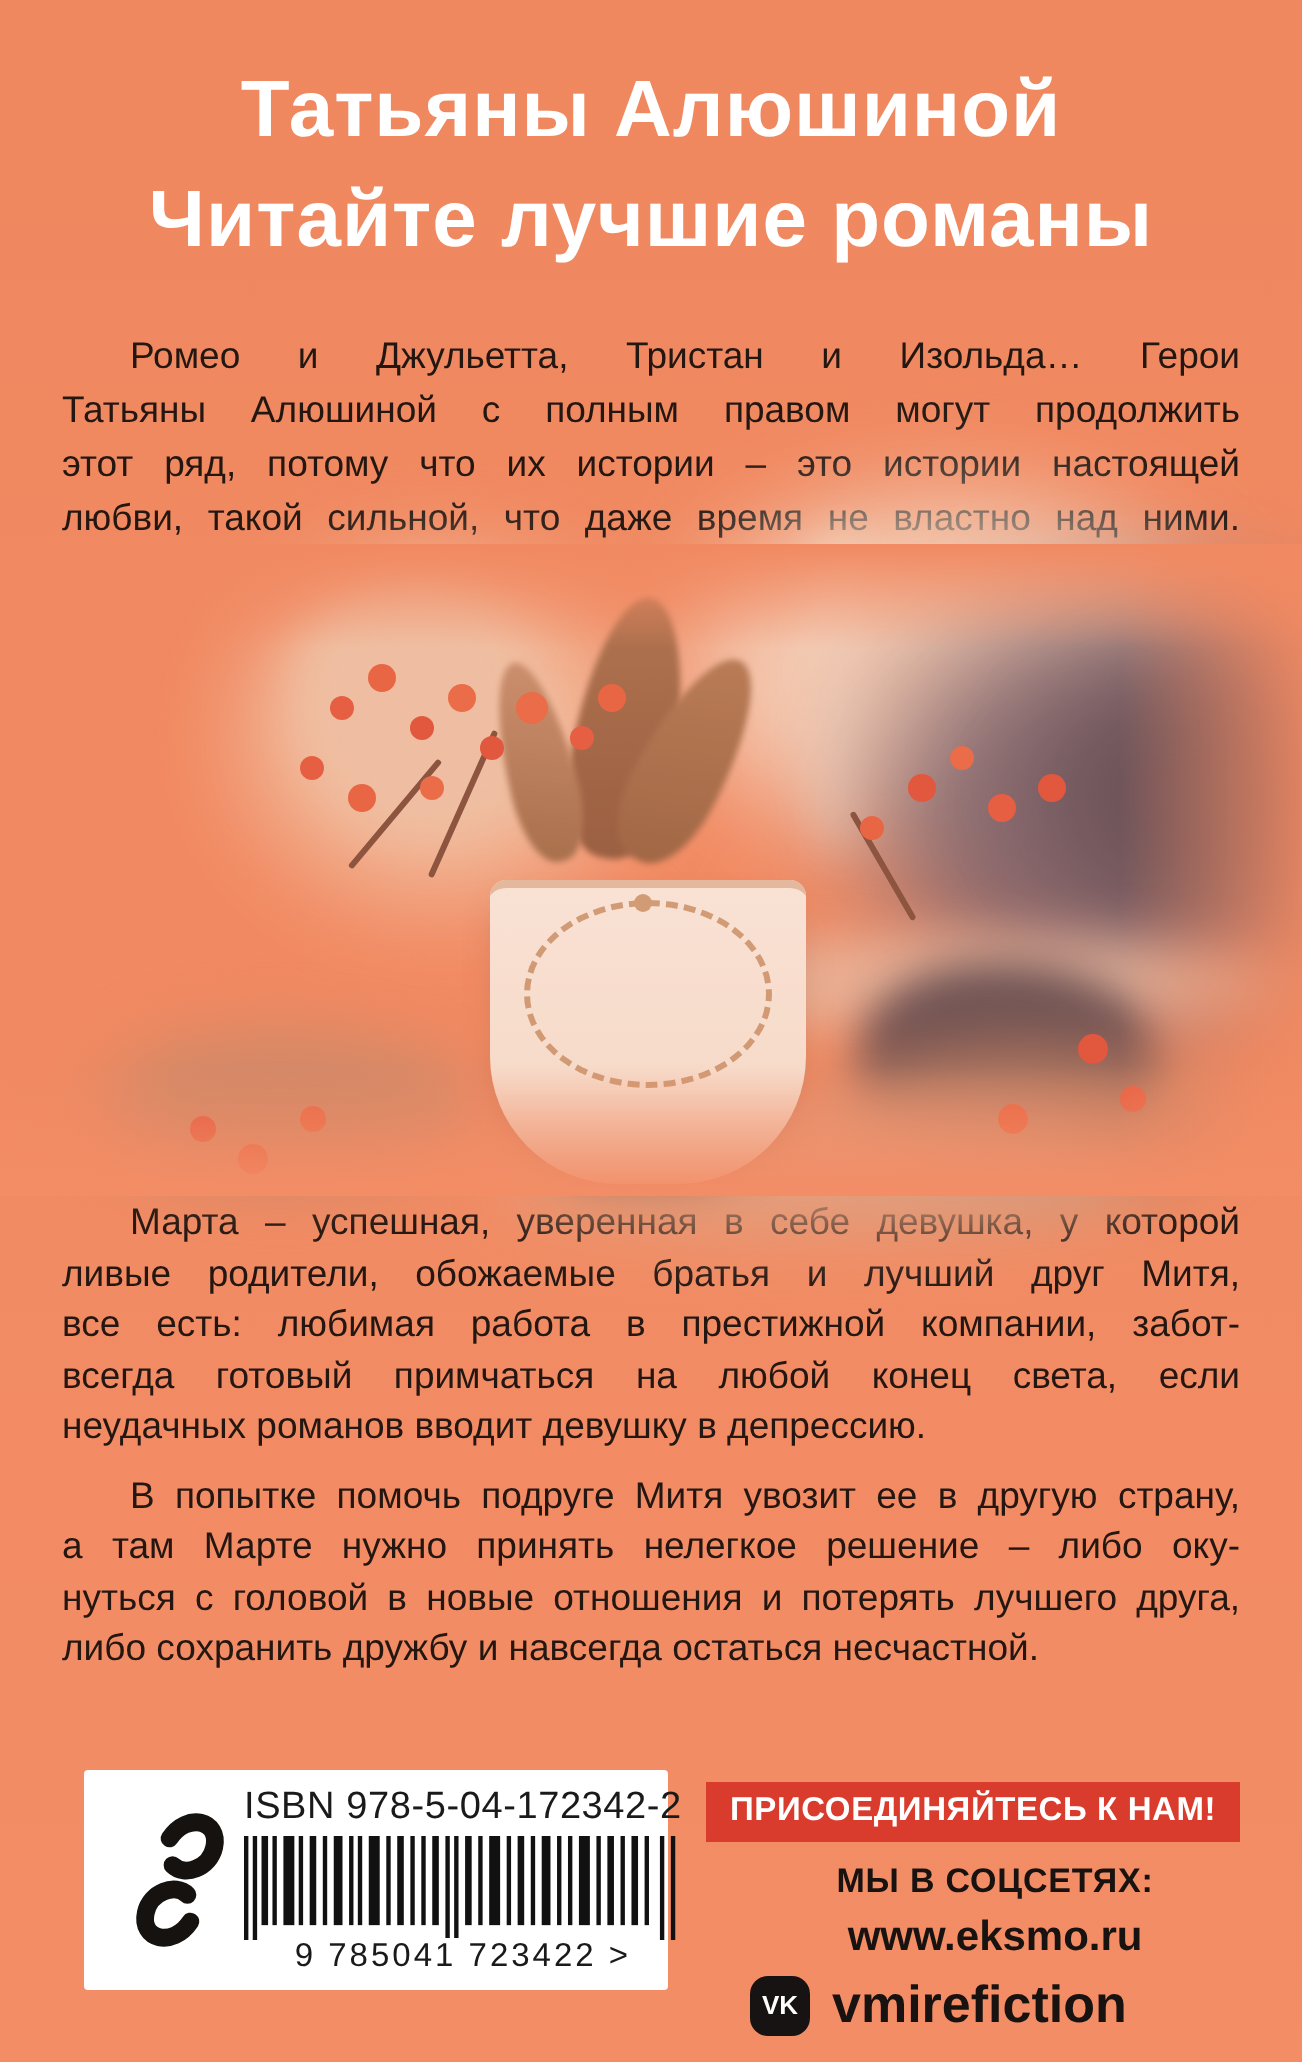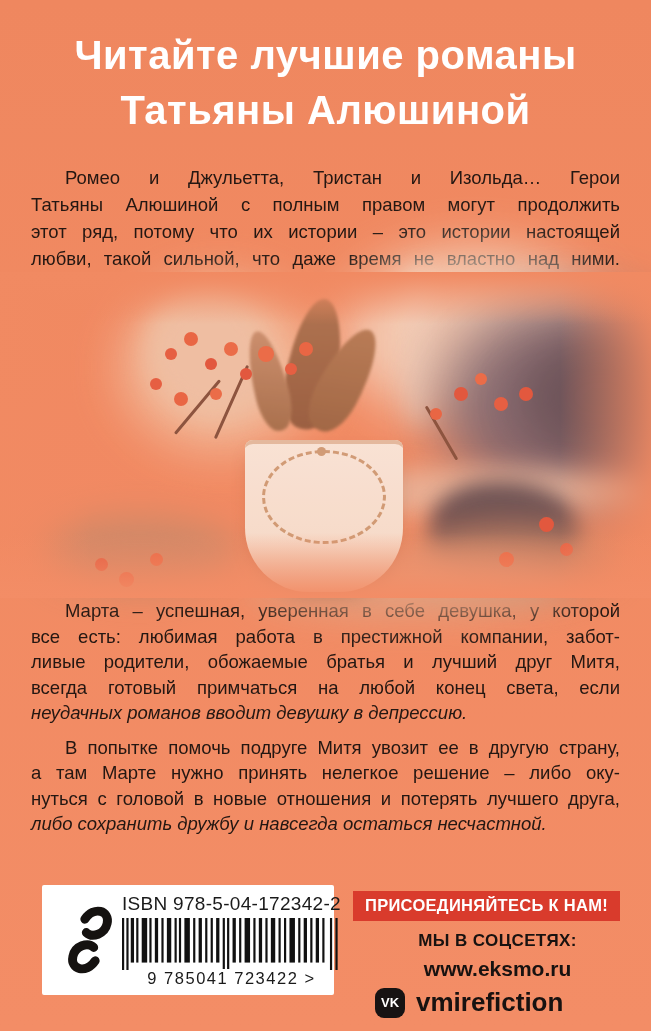--- a/index.html
+++ b/index.html
@@ -7,21 +7,21 @@
     position:relative;width:651px;height:1031px;margin:0 auto;overflow:hidden;
     background:linear-gradient(180deg,#EF875F 0%,#F18A62 40%,#F38D66 100%);
     font-family:"Liberation Sans",sans-serif;
   }
   
   .title-block{padding-top:28px;text-align:center;color:#FFFFFF;font-weight:bold;
     font-size:40px;line-height:55px;letter-spacing:0.5px;}
   
   .para{margin:0 31px;color:#241712;font-size:18.5px;line-height:27px;}
   .para .jl{text-align:justify;text-align-last:justify;white-space:nowrap;}
-  .para .jl.last{text-align-last:left;font-style:italic;}
+  .para .jl.last{text-align-last:left;}
   .para .jl.indent{padding-left:34px;}
   .intro{margin-top:26px;}
   .syn{line-height:25.5px;}
   .syn2{margin-top:9px;}
   
   .photo{position:relative;margin-top:0;height:326px;width:651px;}
   .photo .blob{position:absolute;border-radius:50%;}
   .bg-slate{left:440px;top:30px;width:260px;height:210px;background:#6B5E6E;filter:blur(30px);opacity:.92;}
   .bg-slate2{left:520px;top:60px;width:160px;height:130px;background:#4F4553;filter:blur(22px);opacity:.8;}
   .bg-smoke{left:340px;top:-20px;width:270px;height:170px;background:#F4DCC8;filter:blur(26px);opacity:.9;}
@@ -88,22 +88,22 @@
     display:flex;align-items:center;justify-content:center;font-weight:bold;font-size:13px;
     font-family:"Liberation Sans",sans-serif;}
   .vk-handle{margin-left:11px;font-weight:bold;font-size:26px;color:#181210;}
 </style>
 </head>
 <body>
 
 <div class="cover">
 
   <div class="title-block">
+    <div>Татьяны Алюшиной</div>
     <div>Читайте лучшие романы</div>
-    <div>Татьяны Алюшиной</div>
   </div>
 
   <div class="para intro">
     <div class="jl indent">Ромео и Джульетта, Тристан и Изольда… Герои</div>
     <div class="jl">Татьяны Алюшиной с полным правом могут продолжить</div>
     <div class="jl">этот ряд, потому что их истории – это истории настоящей</div>
     <div class="jl">любви, такой сильной, что даже время не властно над ними.</div>
   </div>
 
   <div class="photo">
@@ -127,22 +127,22 @@
     <div class="berries"></div>
     <div class="berries-low"></div>
     <div class="cup">
       <div class="emblem"></div>
     </div>
     <div class="photo-fade"></div>
   </div>
 
   <div class="para syn">
     <div class="jl indent">Марта – успешная, уверенная в себе девушка, у которой</div>
+    <div class="jl">ливые родители, обожаемые братья и лучший друг Митя,</div>
     <div class="jl">все есть: любимая работа в престижной компании, забот-</div>
-    <div class="jl">ливые родители, обожаемые братья и лучший друг Митя,</div>
     <div class="jl">всегда готовый примчаться на любой конец света, если</div>
     <div class="jl last">неудачных романов вводит девушку в депрессию.</div>
   </div>
 
   <div class="para syn syn2">
     <div class="jl indent">В попытке помочь подруге Митя увозит ее в другую страну,</div>
     <div class="jl">а там Марте нужно принять нелегкое решение – либо оку-</div>
     <div class="jl">нуться с головой в новые отношения и потерять лучшего друга,</div>
     <div class="jl last">либо сохранить дружбу и навсегда остаться несчастной.</div>
   </div>

